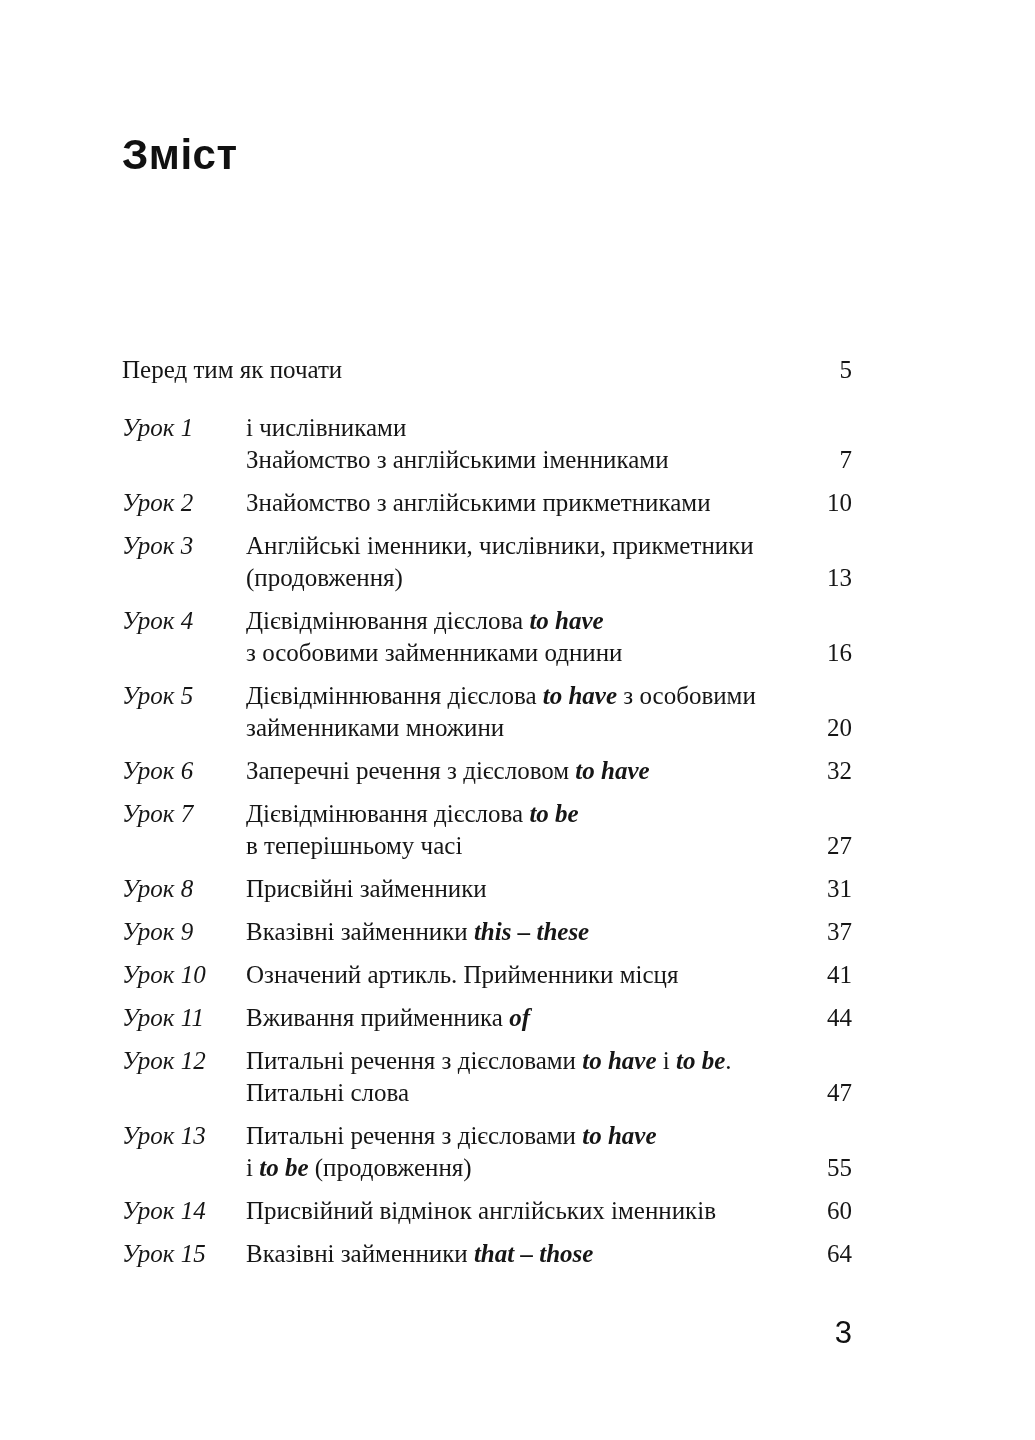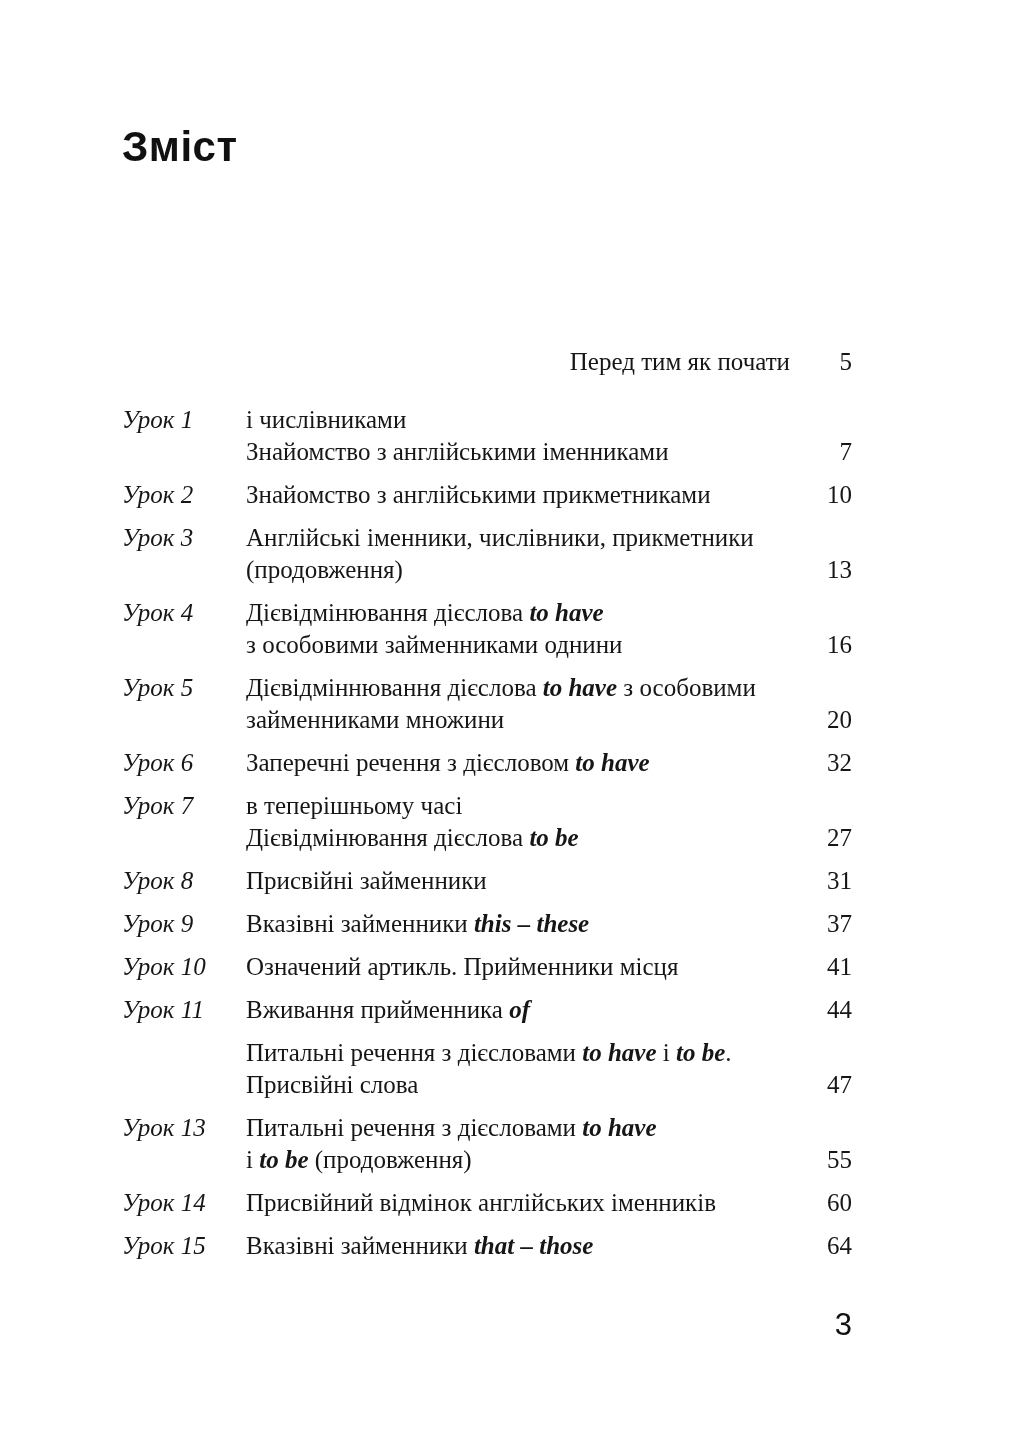--- a/index.html
+++ b/index.html
@@ -6,21 +6,21 @@
     margin: 0;
     padding: 0;
     background: #ffffff;
   }
   .page {
     position: relative;
     width: 1035px;
     height: 1440px;
     background: #ffffff;
     box-sizing: border-box;
-    padding: 0 183px 0 122px;
+    padding: 8px 183px 0 122px;
     overflow: hidden;
     color: #161616;
     font-family: "Liberation Serif", serif;
     font-size: 25px;
   }
   h1.page-title {
     margin: 126px 0 0 0;
     font-family: "Liberation Sans", sans-serif;
     font-weight: 700;
     font-size: 42px;
@@ -29,21 +29,21 @@
     color: #111111;
   }
   .toc {
     margin-top: 178px;
   }
   .toc-row {
     display: grid;
     grid-template-columns: 124px 1fr 62px;
     margin-bottom: 11px;
   }
-  .toc-row.gap-large { margin-bottom: 26px; text-align: right; }
+  .toc-row.gap-large { margin-bottom: 26px; }
   .toc-label {
     grid-column: 1;
     line-height: 32px;
     white-space: nowrap;
     font-style: italic;
   }
   .toc-title { grid-column: 2; min-width: 0; }
   .toc-row.no-label .toc-title { grid-column: 1 / 3; }
   .toc-title .line {
     line-height: 32px;
@@ -122,22 +122,22 @@
       <div class="toc-row">
     <span class="toc-label">Урок 6</span>
     <span class="toc-title">
           <div class="line"><span>Заперечні речення з дієсловом </span><span class="b">to have</span></div>
         </span>
     <span class="toc-page">32</span>
   </div>
       <div class="toc-row">
     <span class="toc-label">Урок 7</span>
     <span class="toc-title">
+          <div class="line"><span>Дієвідмінювання дієслова </span><span class="b">to be</span></div>
           <div class="line"><span>в теперішньому часі</span></div>
-          <div class="line"><span>Дієвідмінювання дієслова </span><span class="b">to be</span></div>
         </span>
     <span class="toc-page">27</span>
   </div>
       <div class="toc-row">
     <span class="toc-label">Урок 8</span>
     <span class="toc-title">
           <div class="line"><span>Присвійні займенники</span></div>
         </span>
     <span class="toc-page">31</span>
   </div>
@@ -156,23 +156,24 @@
     <span class="toc-page">41</span>
   </div>
       <div class="toc-row">
     <span class="toc-label">Урок 11</span>
     <span class="toc-title">
           <div class="line"><span>Вживання прийменника </span><span class="b">of</span></div>
         </span>
     <span class="toc-page">44</span>
   </div>
       <div class="toc-row">
+    <span class="toc-label">Урок 12</span>
     <span class="toc-title">
           <div class="line"><span>Питальні речення з дієсловами </span><span class="b">to have</span><span> і </span><span class="b">to be</span><span>.</span></div>
-          <div class="line"><span>Присвійні слова</span></div>
+          <div class="line"><span>Питальні слова</span></div>
         </span>
     <span class="toc-page">47</span>
   </div>
       <div class="toc-row">
     <span class="toc-label">Урок 13</span>
     <span class="toc-title">
           <div class="line"><span>Питальні речення з дієсловами </span><span class="b">to have</span></div>
           <div class="line"><span>і </span><span class="b">to be</span><span> (продовження)</span></div>
         </span>
     <span class="toc-page">55</span>

